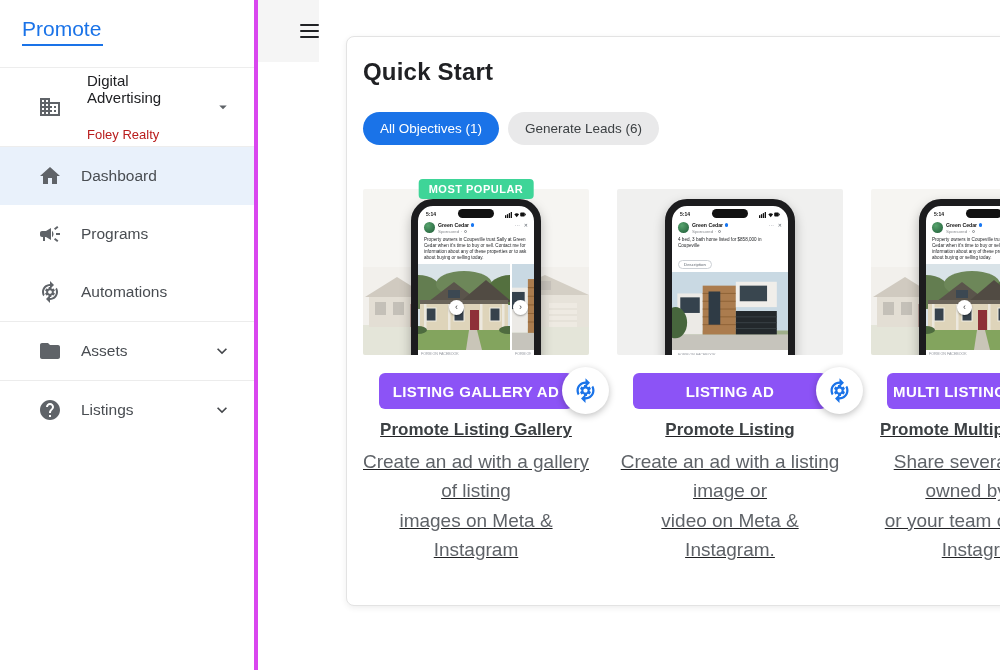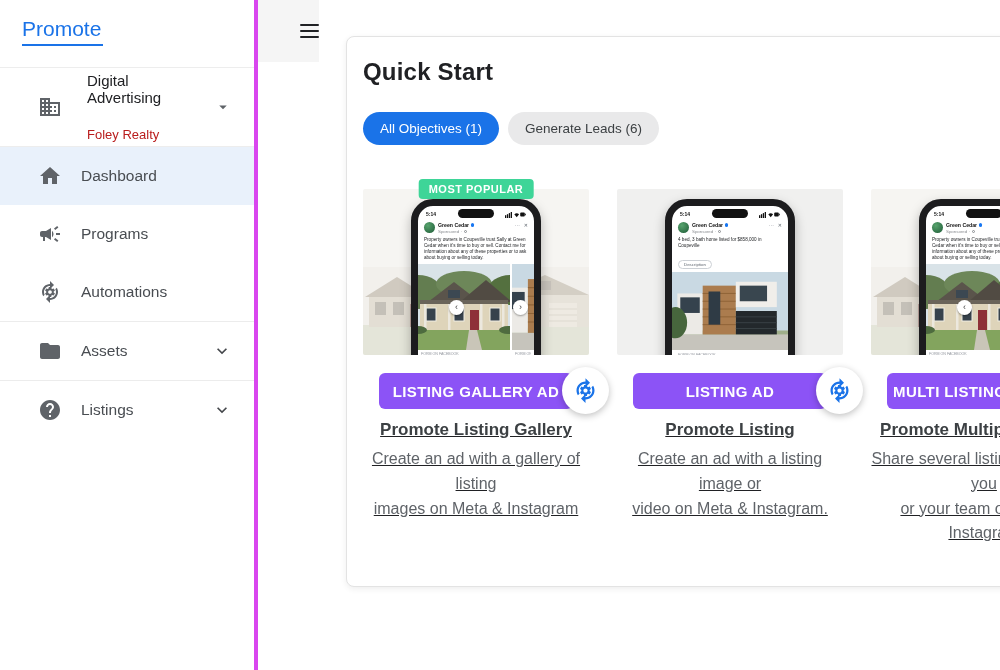--- a/index.html
+++ b/index.html
@@ -84,21 +84,21 @@
   
   .cta-row { position:relative; margin-top:18px; height:36px; }
   .cta-btn { position:absolute; left:16px; right:16px; height:36px; background:#8c53f6; color:#fff;
              border:none; border-radius:6px; font-weight:bold; font-size:15px; letter-spacing:.4px;
              font-family:inherit; cursor:pointer; white-space:nowrap; z-index:1; }
   .sync-badge { position:absolute; right:-20px; top:-6px; width:47px; height:47px; background:#fff;
                 border-radius:50%; box-shadow:0 2px 7px rgba(0,0,0,.25); display:flex; align-items:center;
                 justify-content:center; z-index:2; cursor:pointer; }
   .sync-badge svg { width:27px; height:27px; color:#1a73e8; }
   .tile-title { margin-top:11px; text-align:center; font-size:17px; font-weight:bold; color:#3c4043; }
-  .tile-desc { margin-top:7px; text-align:center; font-size:16px; color:#5f6368; line-height:1.55; }
+  .tile-desc { margin-top:7px; text-align:center; font-size:19px; color:#5f6368; line-height:1.55; }
   .defs { position:absolute; width:0; height:0; overflow:hidden; }
 </style>
 </head>
 <body>
 
 <svg class="defs" aria-hidden="true">
   <defs>
     <symbol id="icon-autogear" viewBox="0 0 24 24">
       <path fill="currentColor" d="M12 6v3l4-4-4-4v3c-4.42 0-8 3.58-8 8 0 1.57.46 3.03 1.24 4.26L6.7 14.8c-.45-.83-.7-1.79-.7-2.8 0-3.31 2.69-6 6-6zm6.76 1.74L17.3 9.2c.44.84.7 1.79.7 2.8 0 3.31-2.69 6-6 6v-3l-4 4 4 4v-3c4.42 0 8-3.58 8-8 0-1.57-.46-3.03-1.24-4.26z"></path>
       <g transform="translate(12 12) scale(0.52) translate(-12 -12)">

